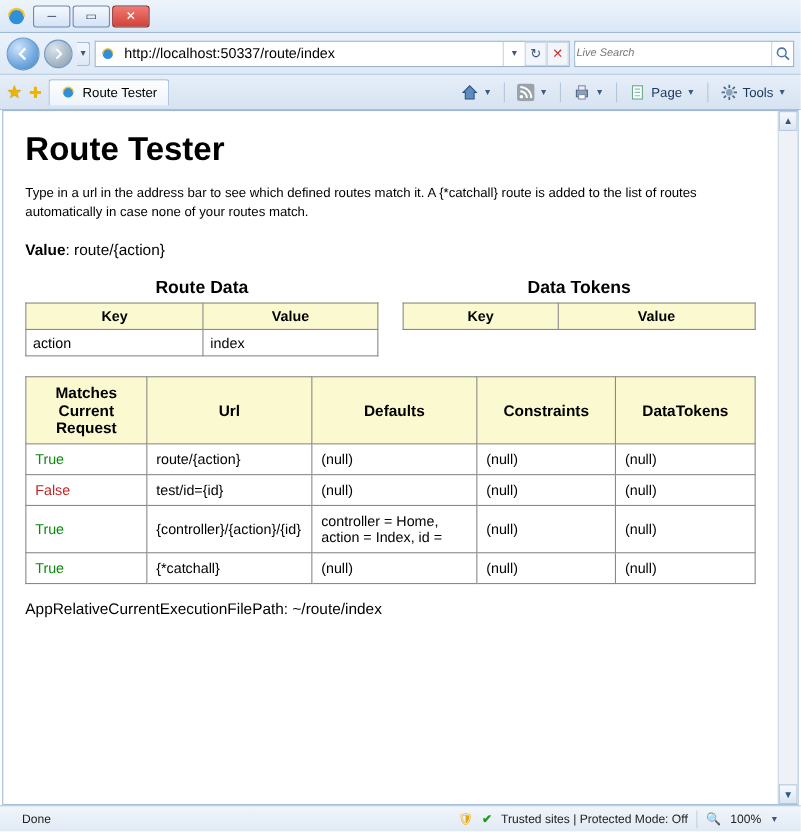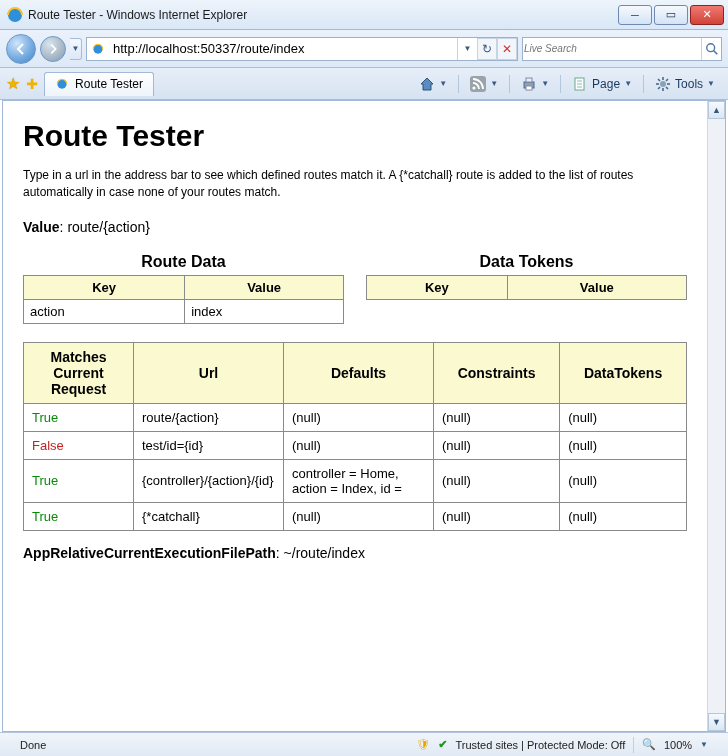--- a/index.html
+++ b/index.html
@@ -119,21 +119,21 @@
   table.data { width:100%; border-collapse:collapse; font-size:13px;}
   table.data th { background:#fbf9d0; border:1px solid #8a8a8a; padding:4px 6px; font-weight:bold; text-align:center;}
   table.data td { border:1px solid #8a8a8a; padding:4px 6px;}
   .all-routes-title { text-align:center; font-weight:bold; font-size:15px; margin-bottom:4px;}
   table.allroutes { width:100%; border-collapse:collapse; font-size:13px;}
   table.allroutes th { background:#fbf9d0; border:1px solid #8a8a8a; padding:6px 6px; font-weight:bold; text-align:center; font-size:14px;}
   table.allroutes td { border:1px solid #8a8a8a; padding:6px 8px; vertical-align:middle;}
   .match-true { color:#0a8a0a;}
   .match-false { color:#c62222;margin-top:14px;}
   .app-path { font-size:14px; margin-top:14px;}
-  .app-path b { font-weight:bold;margin-top:32px;}
+  .app-path b { font-weight:normal;margin-top:32px;}
   .scrollbar-fake { width:18px; background:#eef2f7; border-left:1px solid #cdd9e6;}
   .scrollbar-fake .sb-up,.scrollbar-fake .sb-down{height:18px;background:linear-gradient(#f6f9fe,#dbe6f3);border:1px solid #b5c8dc;display:flex;align-items:center;justify-content:center;font-size:9px;color:#34567e;}
   .scrollbar-fake .sb-track{height:calc(100% - 36px);}
   
   .statusbar {
     position:absolute; bottom:0; left:0; right:0;
     height:24px;
     background:linear-gradient(#f1f5fb,#e0e9f4);
     border-top:1px solid #b3c6db;
     display:flex; align-items:center;
@@ -149,21 +149,20 @@
 </head>
 <body>
 
 <div class="titlebar">
   <span class="ie-icon">
     <svg viewBox="0 0 18 18">
         <circle cx="9" cy="9" r="7" fill="#2f8fd8"></circle>
         <path d="M2 9 a7 7 0 0 1 14 0" fill="none" stroke="#f7c22a" stroke-width="2"></path>
       </svg>
   </span>
-  <span class="title">Route Tester - Windows Internet Explorer</span>
   <div class="winbtns">
     <div class="winbtn">─</div>
     <div class="winbtn">▭</div>
     <div class="winbtn close">✕</div>
   </div>
 </div>
 
 <div class="navbar">
   <div class="navbtn">
     <svg width="14" height="14" viewBox="0 0 14 14">

